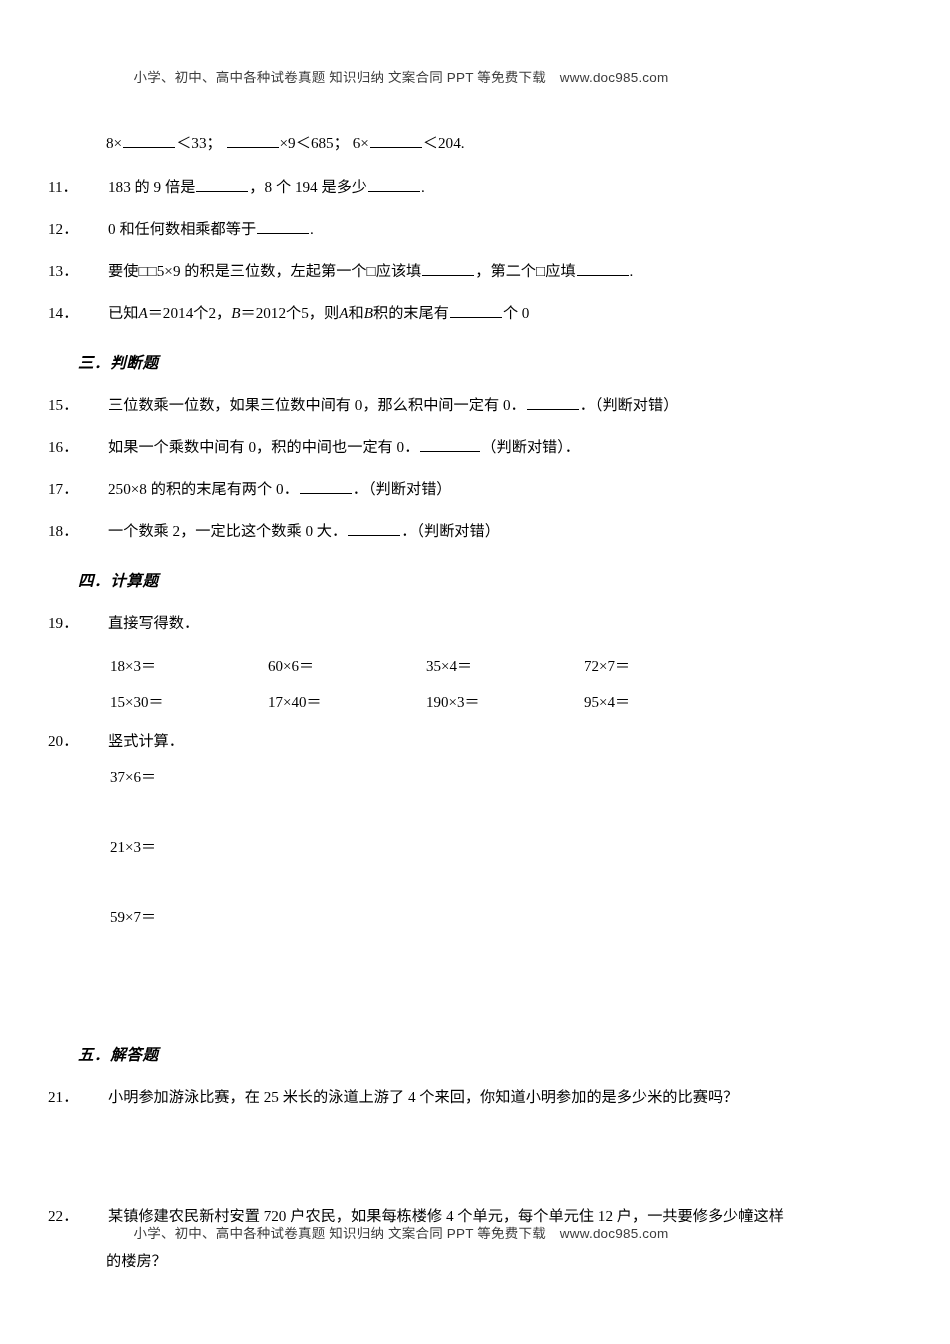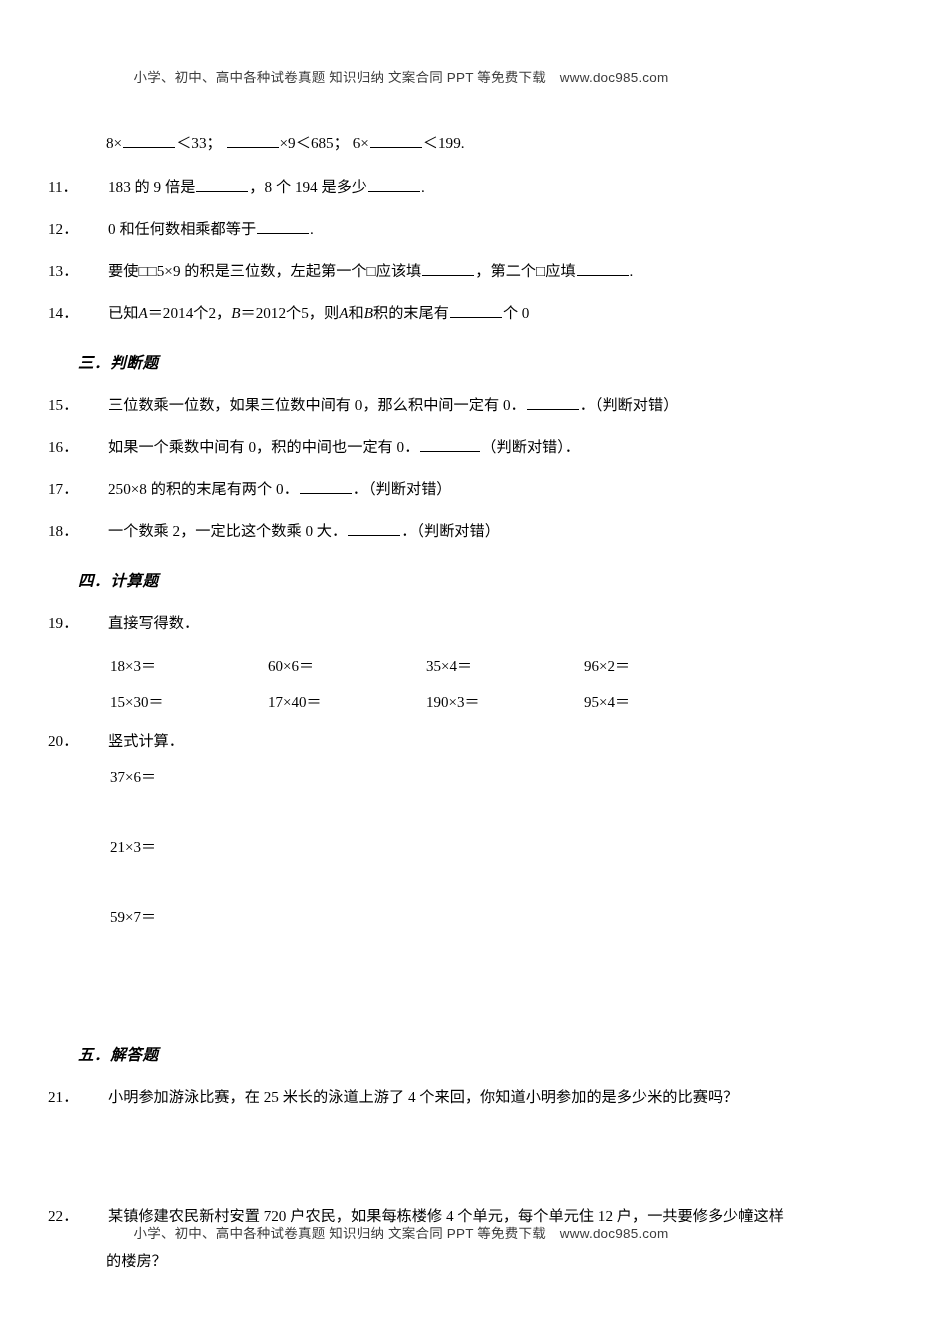--- a/index.html
+++ b/index.html
@@ -136,21 +136,21 @@
 <body>
 
 <div class="page">
 
   <div class="watermark watermark-top">
     <span>小学、初中、高中各种试卷真题 知识归纳 文案合同 PPT 等免费下载</span><span class="url">www.doc985.com</span>
   </div>
 
   <div class="content">
 
-    <div class="q cont"><span>8×</span><span class="blank w-md"></span><span>＜33；</span> <span class="blank w-md"></span><span>×9＜685；</span> <span>6×</span><span class="blank w-md"></span><span>＜199.</span></div>
+    <div class="q cont"><span>8×</span><span class="blank w-md"></span><span>＜33；</span> <span class="blank w-md"></span><span>×9＜685；</span> <span>6×</span><span class="blank w-md"></span><span>＜204.</span></div>
 
     <div class="q"><span class="num">11．</span><span>183 的 9 倍是</span><span class="blank w-md"></span><span>，8 个 194 是多少</span><span class="blank w-md"></span><span>.</span></div>
 
     <div class="q"><span class="num">12．</span><span>0 和任何数相乘都等于</span><span class="blank w-md"></span><span>.</span></div>
 
     <div class="q"><span class="num">13．</span><span>要使□□5×9 的积是三位数，左起第一个□应该填</span><span class="blank w-md"></span><span>，第二个□应填</span><span class="blank w-md"></span><span>.</span></div>
 
     <div class="q"><span class="num">14．</span><span>已知</span><span class="var">A</span><span>＝2014个2，</span><span class="var">B</span><span>＝2012个5，则</span><span class="var">A</span><span>和</span><span class="var">B</span><span>积的末尾有</span><span class="blank w-md"></span><span>个 0</span></div>
 
     <div class="section-head">三．判断题</div>
@@ -165,21 +165,21 @@
 
     <div class="section-head">四．计算题</div>
 
     <div class="q"><span class="num">19．</span><span>直接写得数．</span></div>
 
     <div class="calc-grid">
       <div class="calc-row">
         <span class="calc-cell">18×3＝</span>
         <span class="calc-cell">60×6＝</span>
         <span class="calc-cell">35×4＝</span>
-        <span class="calc-cell">96×2＝</span>
+        <span class="calc-cell">72×7＝</span>
       </div>
       <div class="calc-row">
         <span class="calc-cell">15×30＝</span>
         <span class="calc-cell">17×40＝</span>
         <span class="calc-cell">190×3＝</span>
         <span class="calc-cell">95×4＝</span>
       </div>
     </div>
 
     <div class="q"><span class="num">20．</span><span>竖式计算．</span></div>

